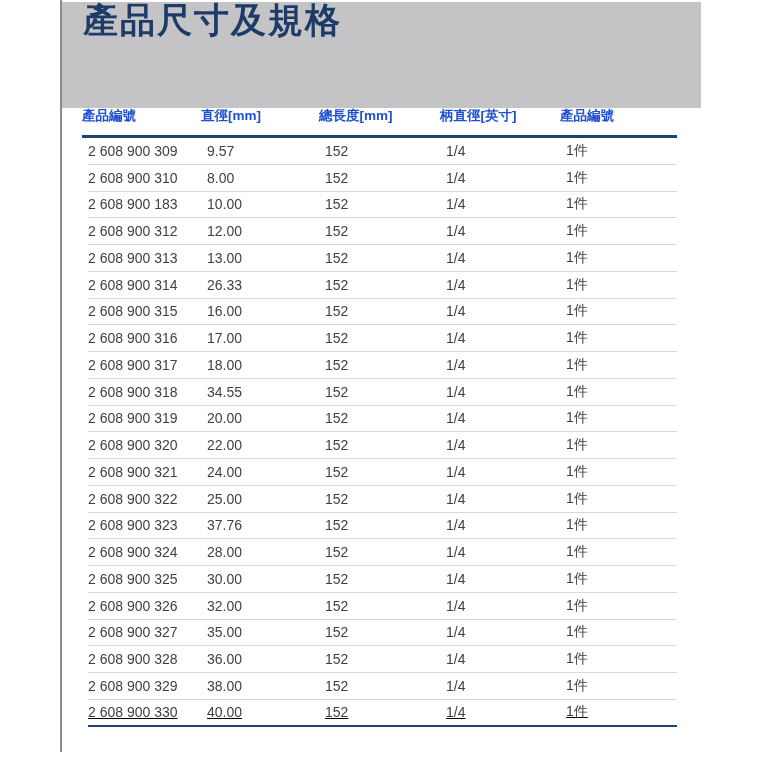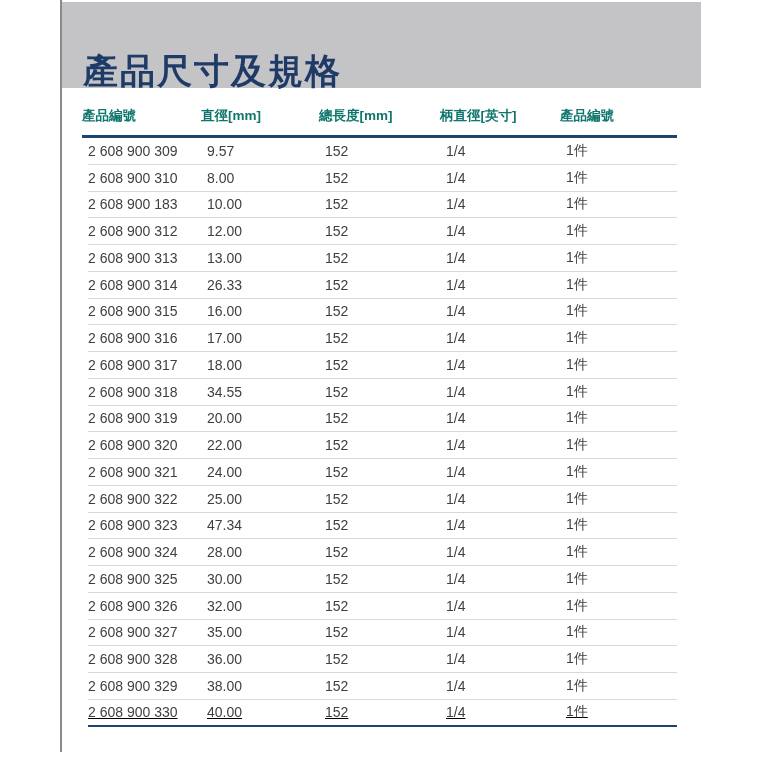--- a/index.html
+++ b/index.html
@@ -2,28 +2,28 @@
 <html><head>
 <meta charset="utf-8">
 <style>
   * { margin:0; padding:0; box-sizing:border-box; }
   html,body { width:759px; height:759px; background:#ffffff;
               font-family:"Liberation Sans","DejaVu Sans",sans-serif; overflow:hidden; }
   .page { position:relative; width:759px; height:759px; background:#ffffff; }
 
   .left-rule { position:absolute; left:60px; top:0; width:2px; height:752px; background:#8a8a8a; }
 
-  .title-bar { position:absolute; left:62px; top:2px; width:639px; height:86px;
-               background:#c4c4c6; display:flex; align-items:flex-end; padding-left:21px; }
+  .title-bar { position:absolute; left:62px; top:2px; width:639px; height:106px;
+               background:#c4c4c6; display:flex; align-items:flex-start; padding-left:21px; }
   .title { font-size:35px; font-weight:700; color:#1e3a67; letter-spacing:2px; line-height:1; }
 
   .spec-table { position:absolute; left:82px; top:97px; width:595px; }
   .thead, .tr { display:grid; grid-template-columns:119px 118px 121px 120px 117px; align-items:center; }
   .thead { height:41px; border-bottom:3px solid #1d4370; }
-  .th { font-size:13.5px; font-weight:700; color:#0f766e; white-space:nowrap; }
+  .th { font-size:13.5px; font-weight:700; color:#1d4ed8; white-space:nowrap; }
   .tr { height:26.75px; border-bottom:1px solid #d8d8d8;margin-left:6px; }
   .tr:last-child { border-bottom:2.5px solid #1d4370;text-decoration:underline; }
   .td { font-size:14px; color:#3f3f3f; white-space:nowrap; }
 </style>
 </head>
 <body>
 
 <div class="page">
 
   <div class="left-rule"></div>
@@ -134,21 +134,21 @@
   </div>
         <div class="tr">
     <div class="td">2 608 900 322</div>
     <div class="td">25.00</div>
     <div class="td">152</div>
     <div class="td">1/4</div>
     <div class="td">1件</div>
   </div>
         <div class="tr">
     <div class="td">2 608 900 323</div>
-    <div class="td">47.34</div>
+    <div class="td">37.76</div>
     <div class="td">152</div>
     <div class="td">1/4</div>
     <div class="td">1件</div>
   </div>
         <div class="tr">
     <div class="td">2 608 900 324</div>
     <div class="td">28.00</div>
     <div class="td">152</div>
     <div class="td">1/4</div>
     <div class="td">1件</div>

